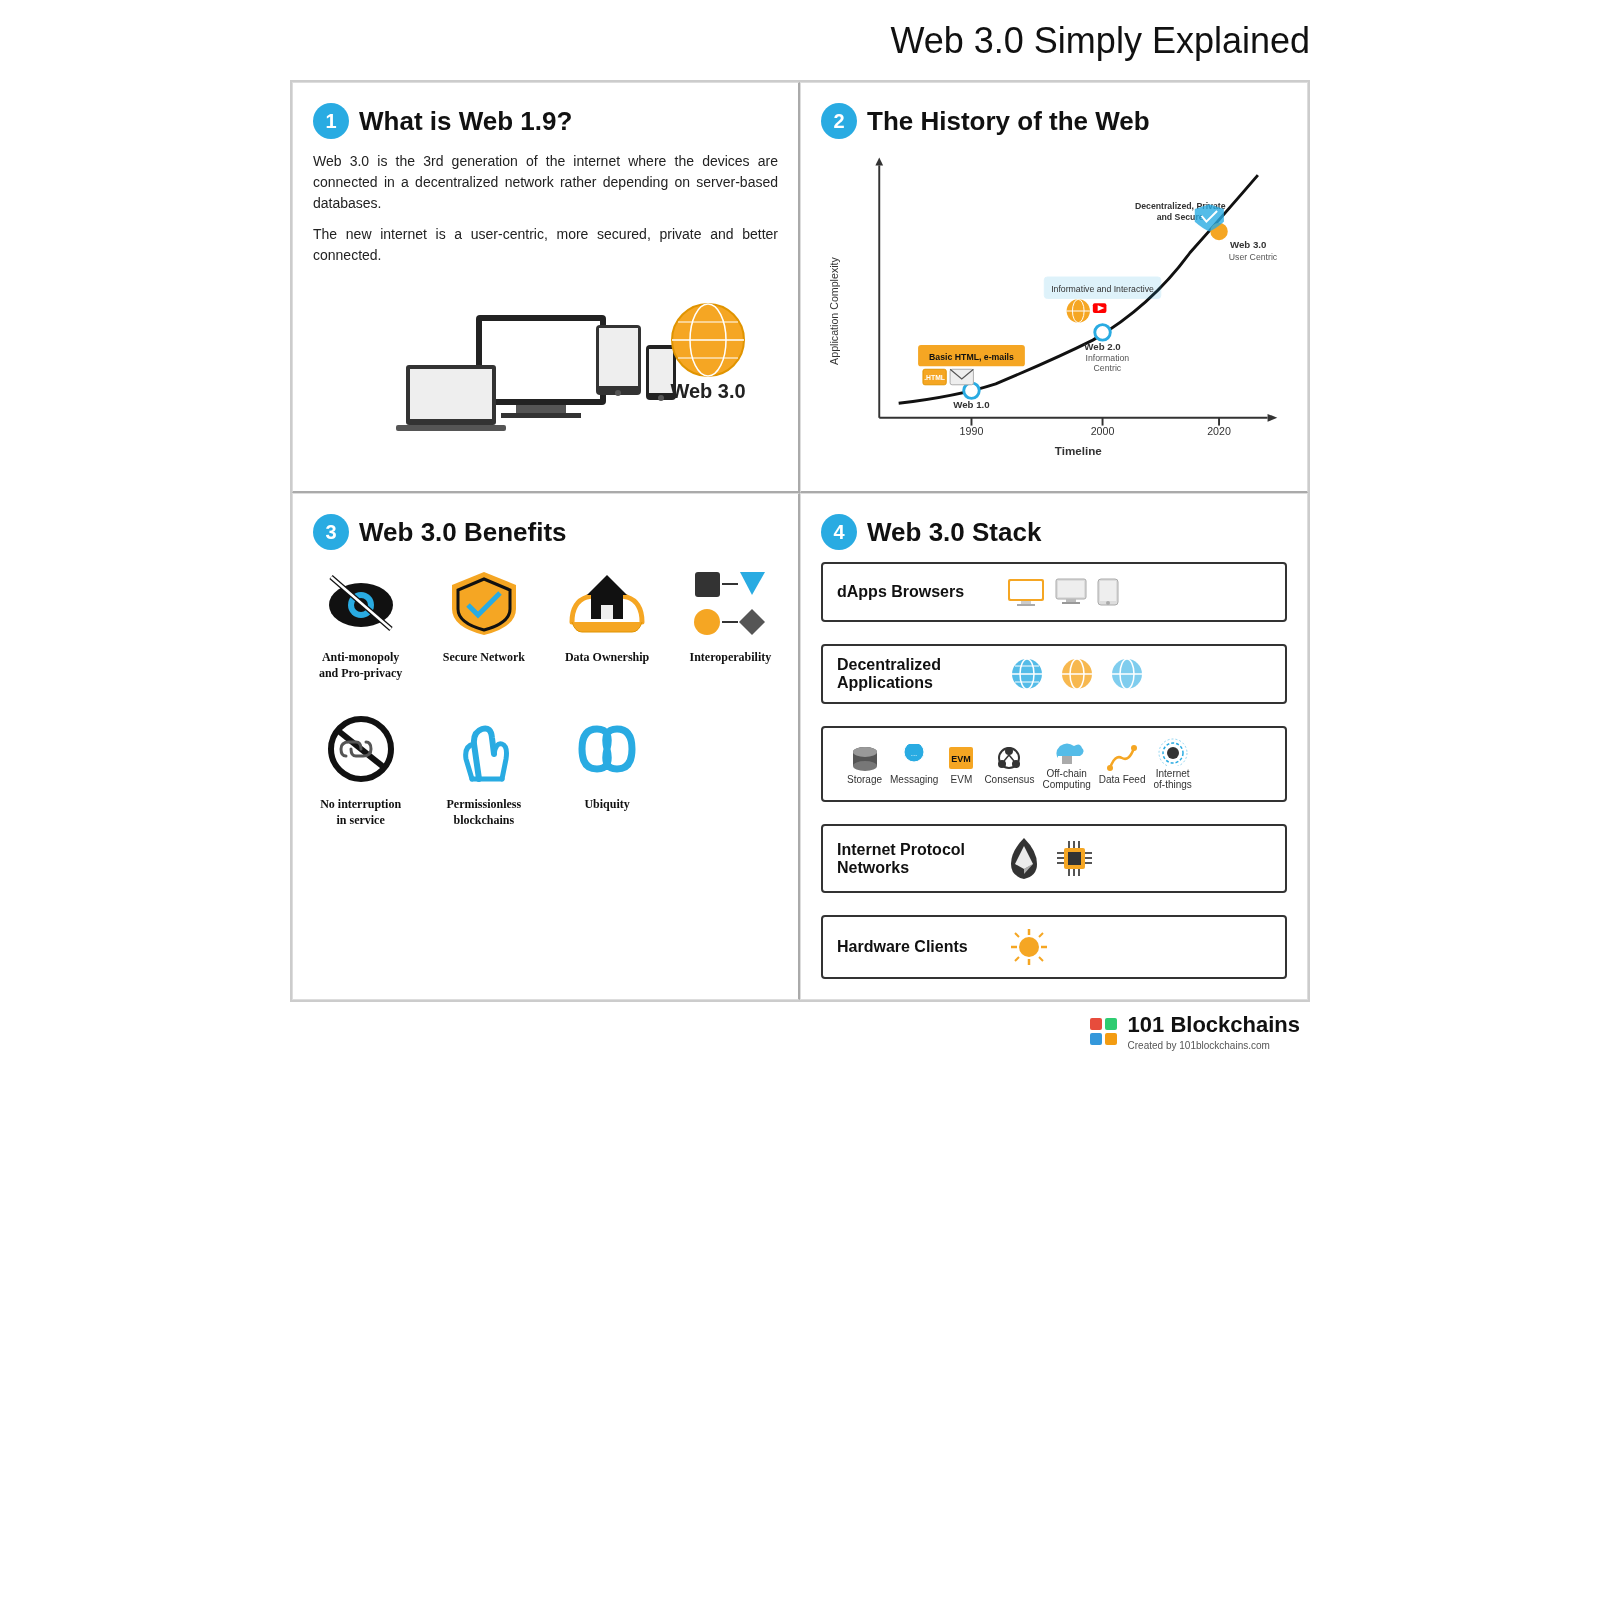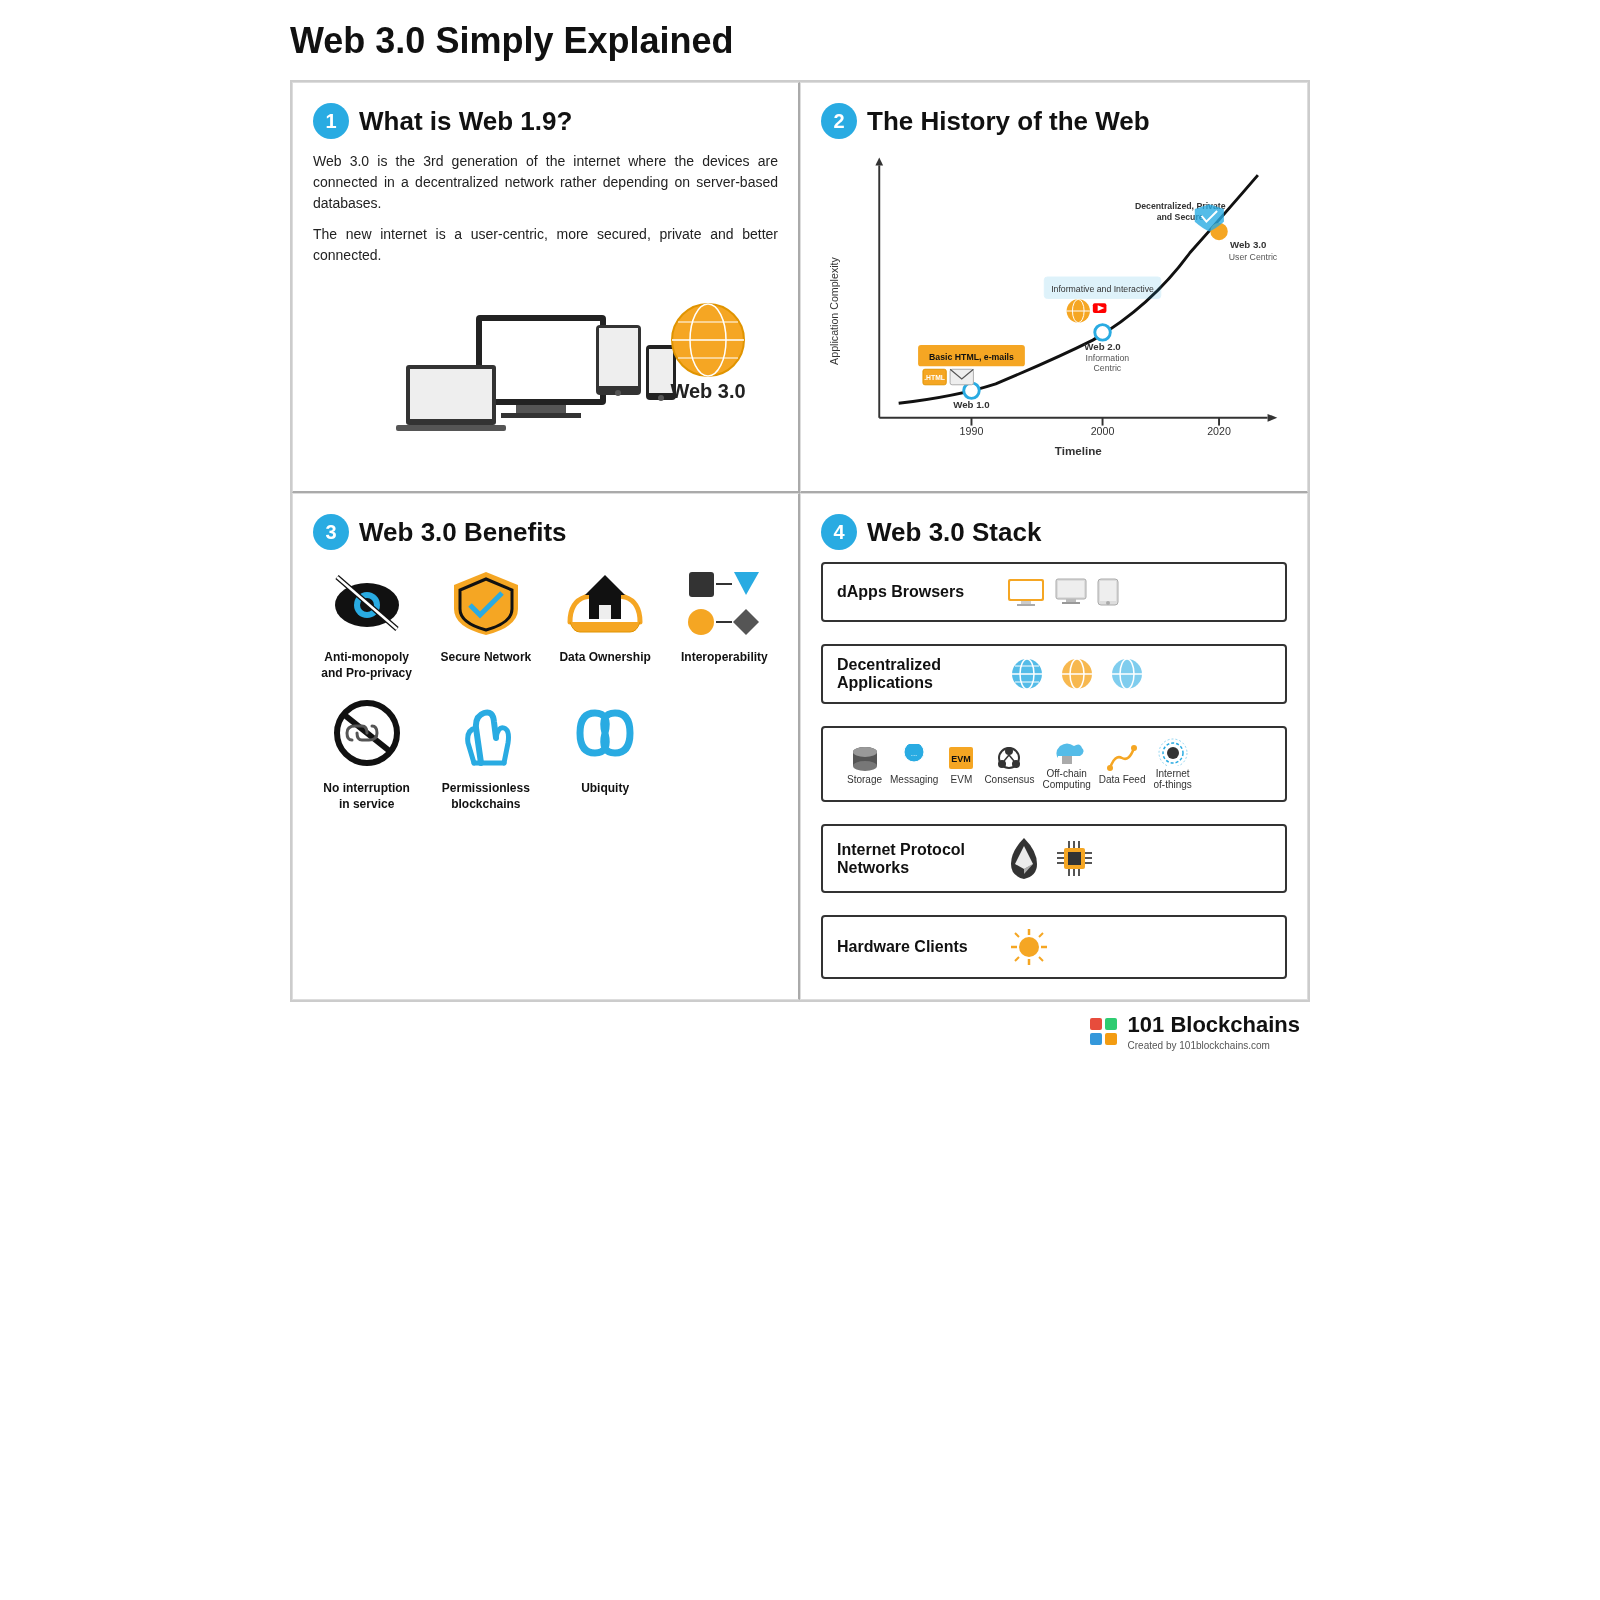--- a/index.html
+++ b/index.html
@@ -9,23 +9,23 @@
       width: 1060px;
       min-height: 1060px;
       margin: 0 auto;
     }
     .main-container {
       width: 1060px;
       background: #fff;
       padding: 20px;
     }
     .main-title {
-      text-align: left;
+      text-align: right;
       font-size: 36px;
-      font-weight: bold;
+      font-weight: normal;
       margin-bottom: 18px;
       color: #111;
     }
     .grid {
       display: grid;
       grid-template-columns: 1fr 1fr;
       grid-template-rows: auto auto;
       border: 2px solid #ccc;
     }
     .quadrant {
@@ -97,22 +97,23 @@
     }
 
     
     .q2 { border-bottom: 2px solid #aaa; }
 
     
     .q3 { border-right: 2px solid #aaa; }
     .benefits-grid {
       display: grid;
       grid-template-columns: repeat(4, 1fr);
-      gap: 12px;
+      gap: 28px;
       margin-top: 10px;
+      font-family: Liberation Serif, serif;
     }
     .benefit-item {
       display: flex;
       flex-direction: column;
       align-items: center;
       text-align: center;
     }
     .benefit-icon {
       width: 80px;
       height: 80px;

